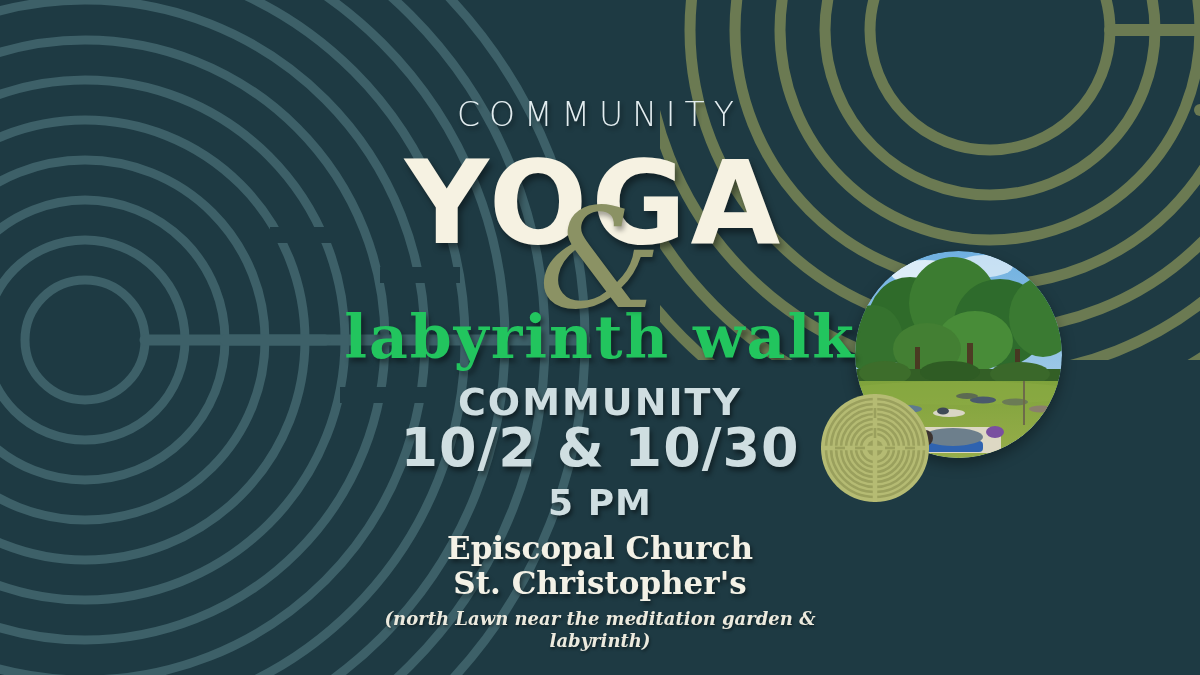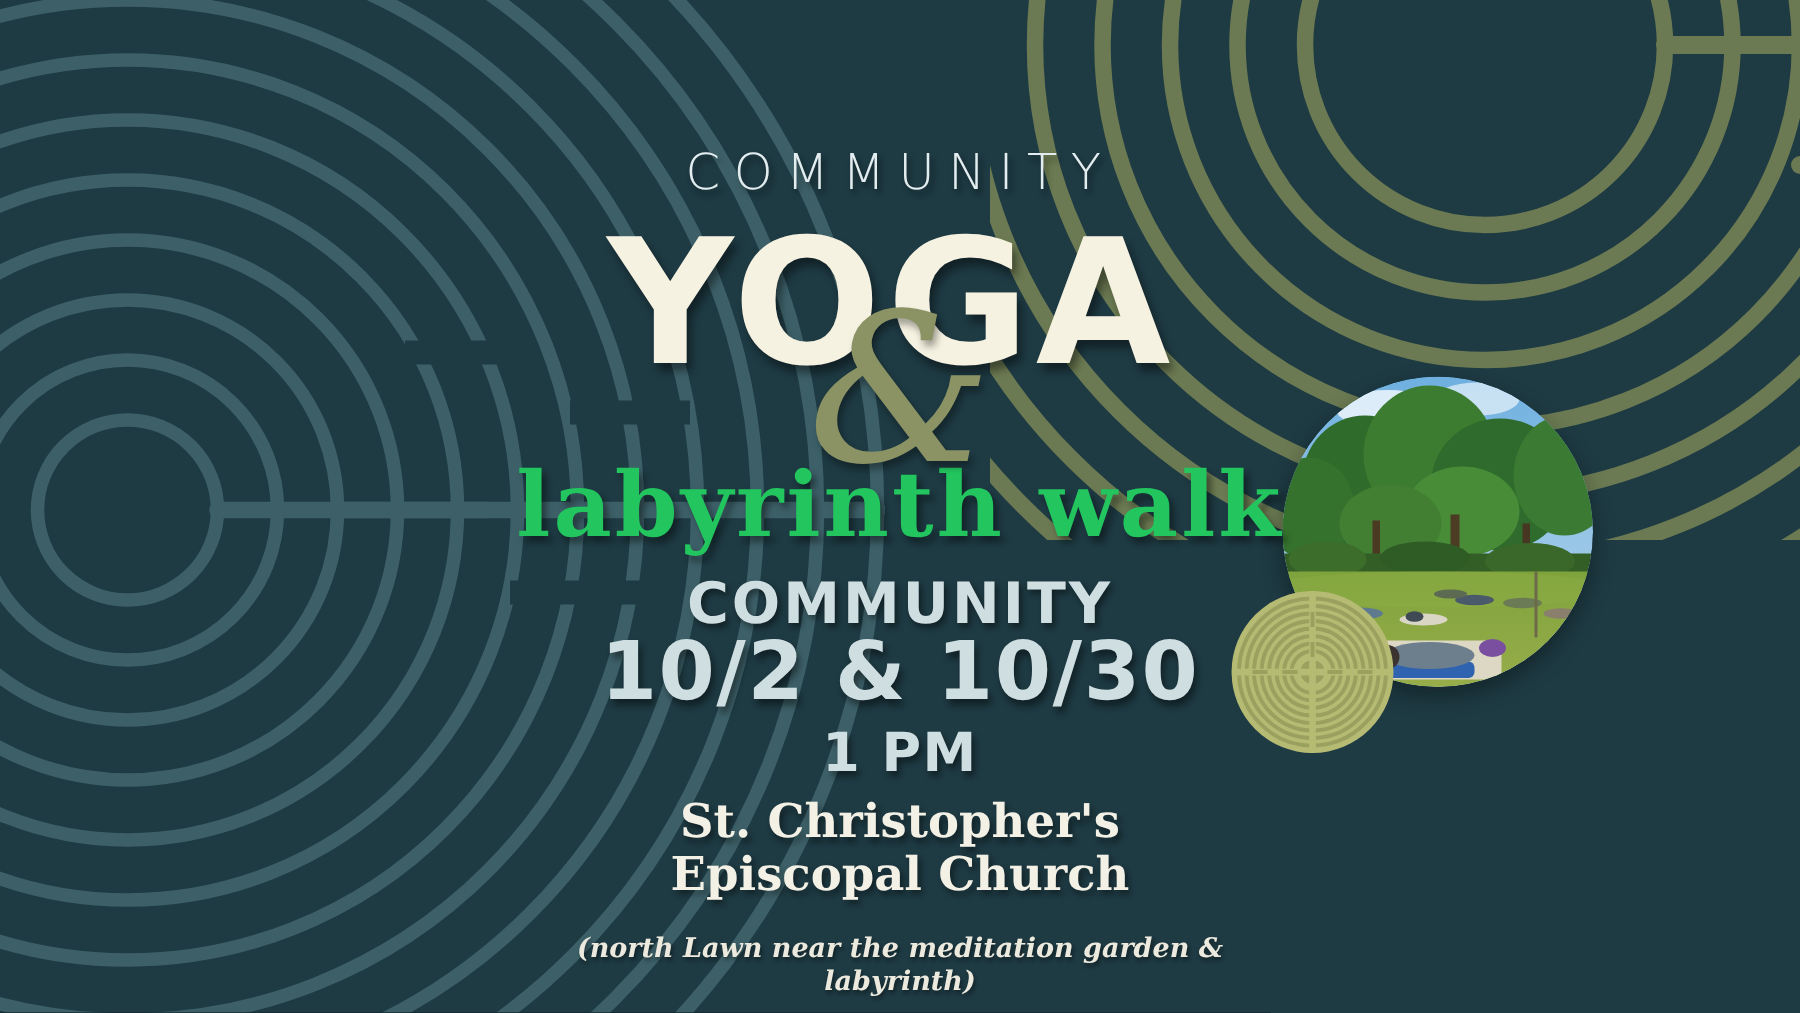--- a/index.html
+++ b/index.html
@@ -79,21 +79,21 @@
 
   .venue{
     margin-top:10px;
     font-family:"DejaVu Serif", serif;
     font-size:31px;font-weight:700;
     color:#f3f1e6;line-height:1.12;text-align:center;
     text-shadow:2px 3px 4px rgba(0,0,0,.45);
   }
 
   .note{
-    margin-top:22px;
+    margin-top:8px;
     font-family:"DejaVu Serif", serif;
     font-style:italic;font-size:18px;font-weight:700;
     color:#eceade;line-height:1.2;text-align:center;
     max-width:440px;
     text-shadow:1px 2px 3px rgba(0,0,0,.45);
   }
 
   
   .photo{
     position:absolute;left:855px;top:251px;width:207px;height:207px;
@@ -259,23 +259,23 @@
     <div class="community">COMMUNITY</div>
 
     <div class="yoga-wrap">
       <div class="yoga">YOGA</div>
       <div class="amp">&amp;</div>
     </div>
 
     <div class="labwalk">labyrinth walk</div>
     <div class="thursday">COMMUNITY</div>
     <div class="dates">10/2 &amp; 10/30</div>
-    <div class="time">1 PM</div>
+    <div class="time">5 PM</div>
 
     <div class="venue">
+      <div>Episcopal Church</div>
       <div>St. Christopher's</div>
-      <div>Episcopal Church</div>
     </div>
 
     <div class="note">(north Lawn near the meditation garden &amp; labyrinth)</div>
   </div>
 
 </div>
 
 </body></html>

